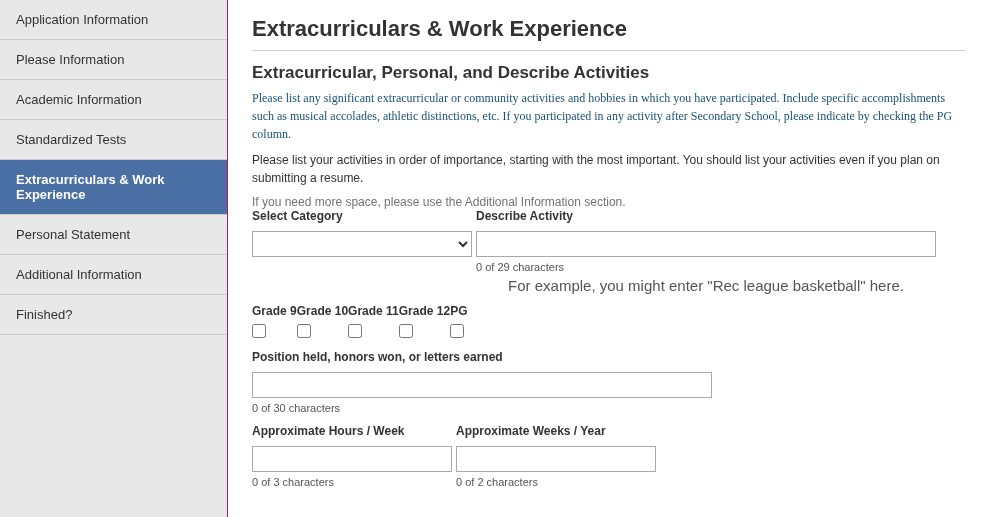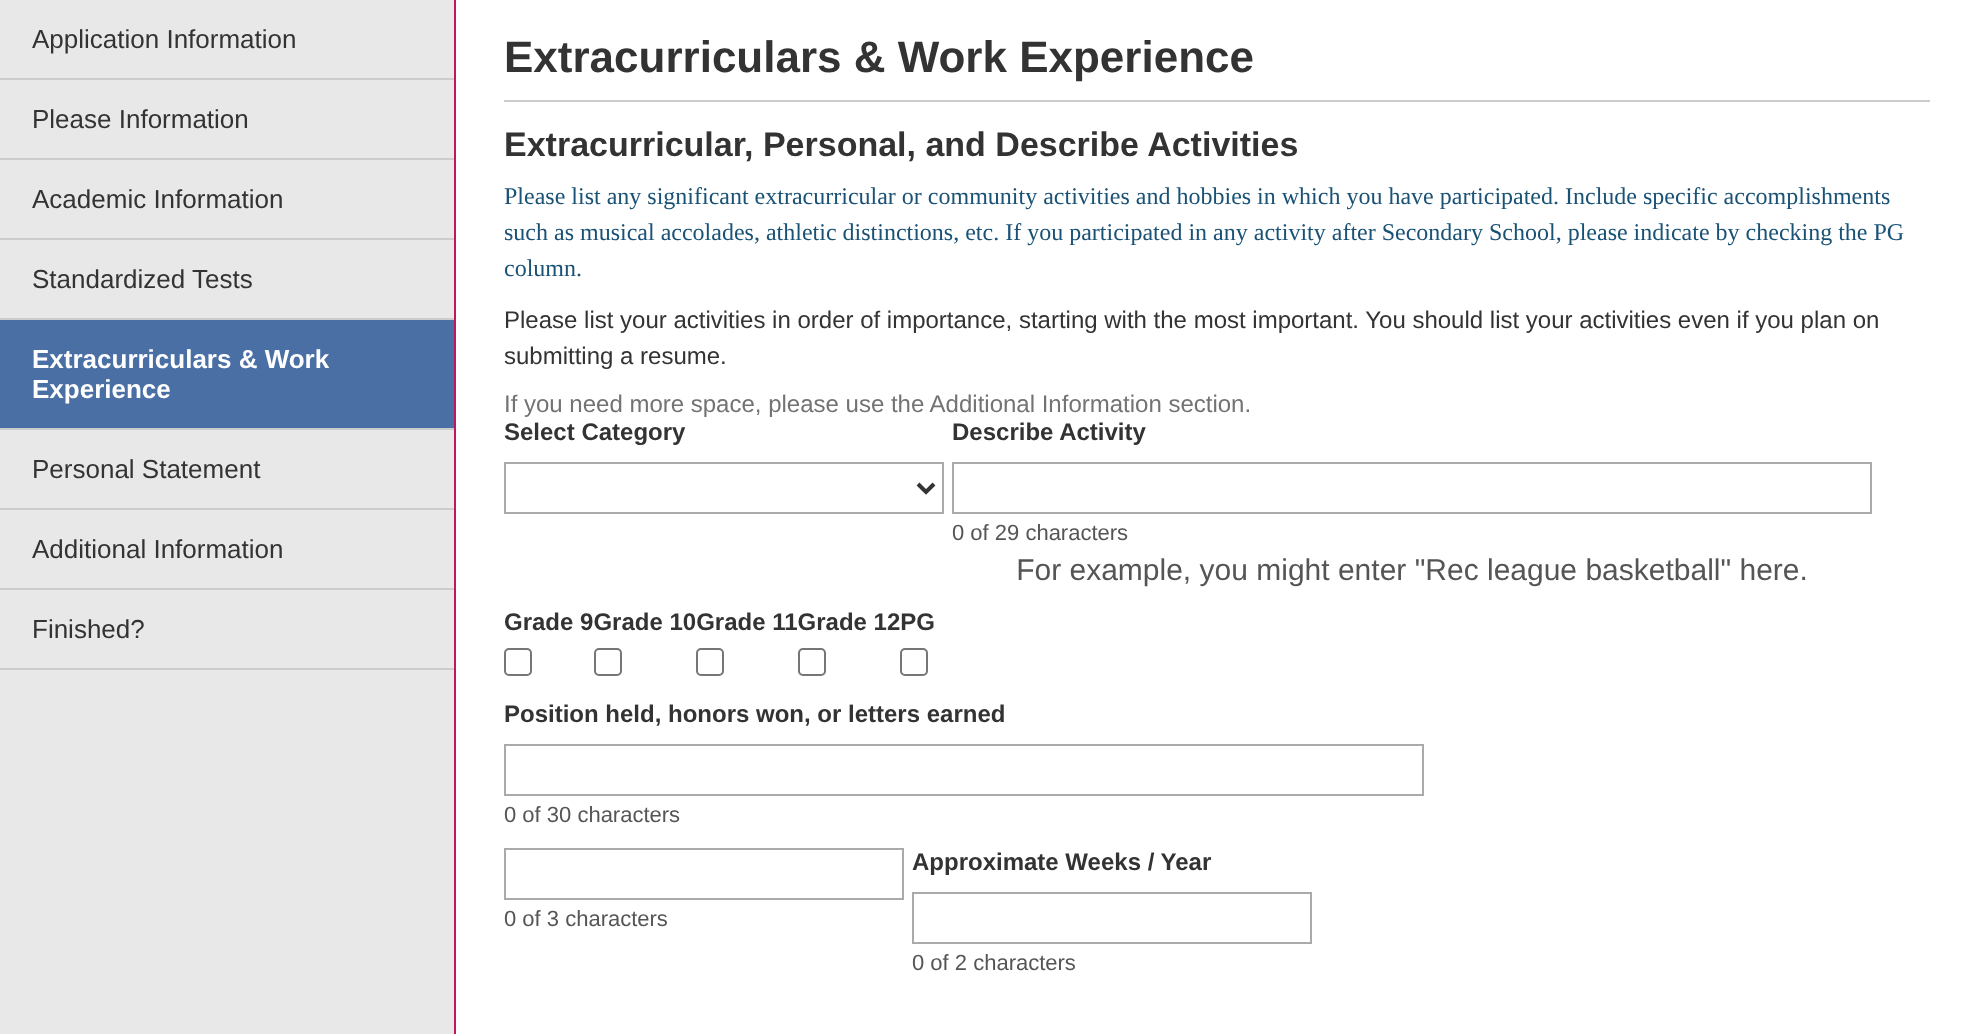--- a/index.html
+++ b/index.html
@@ -248,20 +248,21 @@
   </div>
 
   <div class="form-group" style="margin-bottom: 10px;">
     <label class="form-label">Position held, honors won, or letters earned</label>
     <input type="text" class="form-input position-input" style="">
     <span class="char-count">0 of 30 characters</span>
   </div>
 
   <div class="form-row">
     <div class="form-group">
+      <label class="form-label">Approximate Hours / Week</label>
       <input type="text" class="form-input hours-input" style="">
       <span class="char-count">0 of 3 characters</span>
     </div>
     <div class="form-group">
       <label class="form-label">Approximate Weeks / Year</label>
       <input type="text" class="form-input weeks-input" style="">
       <span class="char-count">0 of 2 characters</span>
     </div>
   </div>
 

